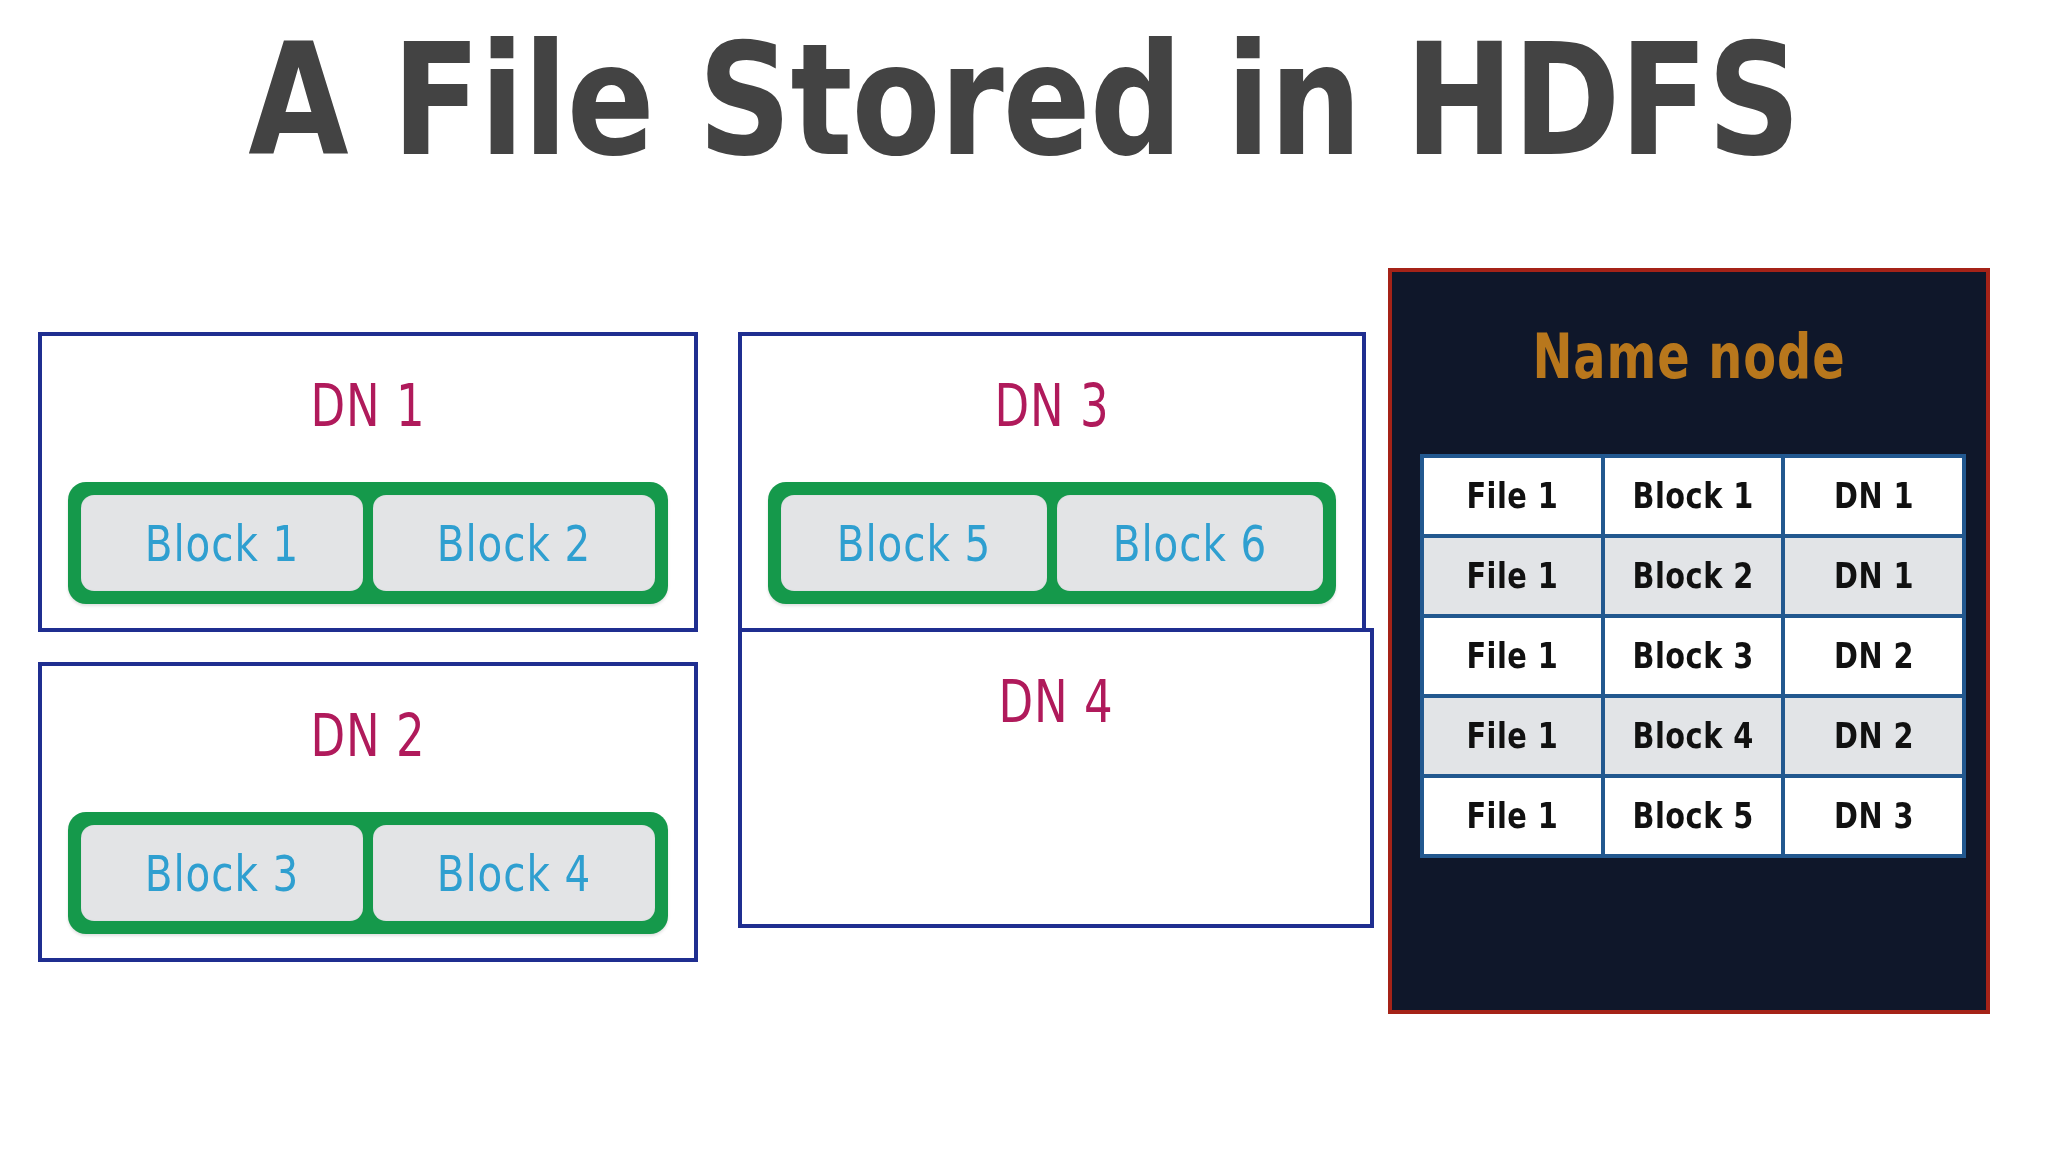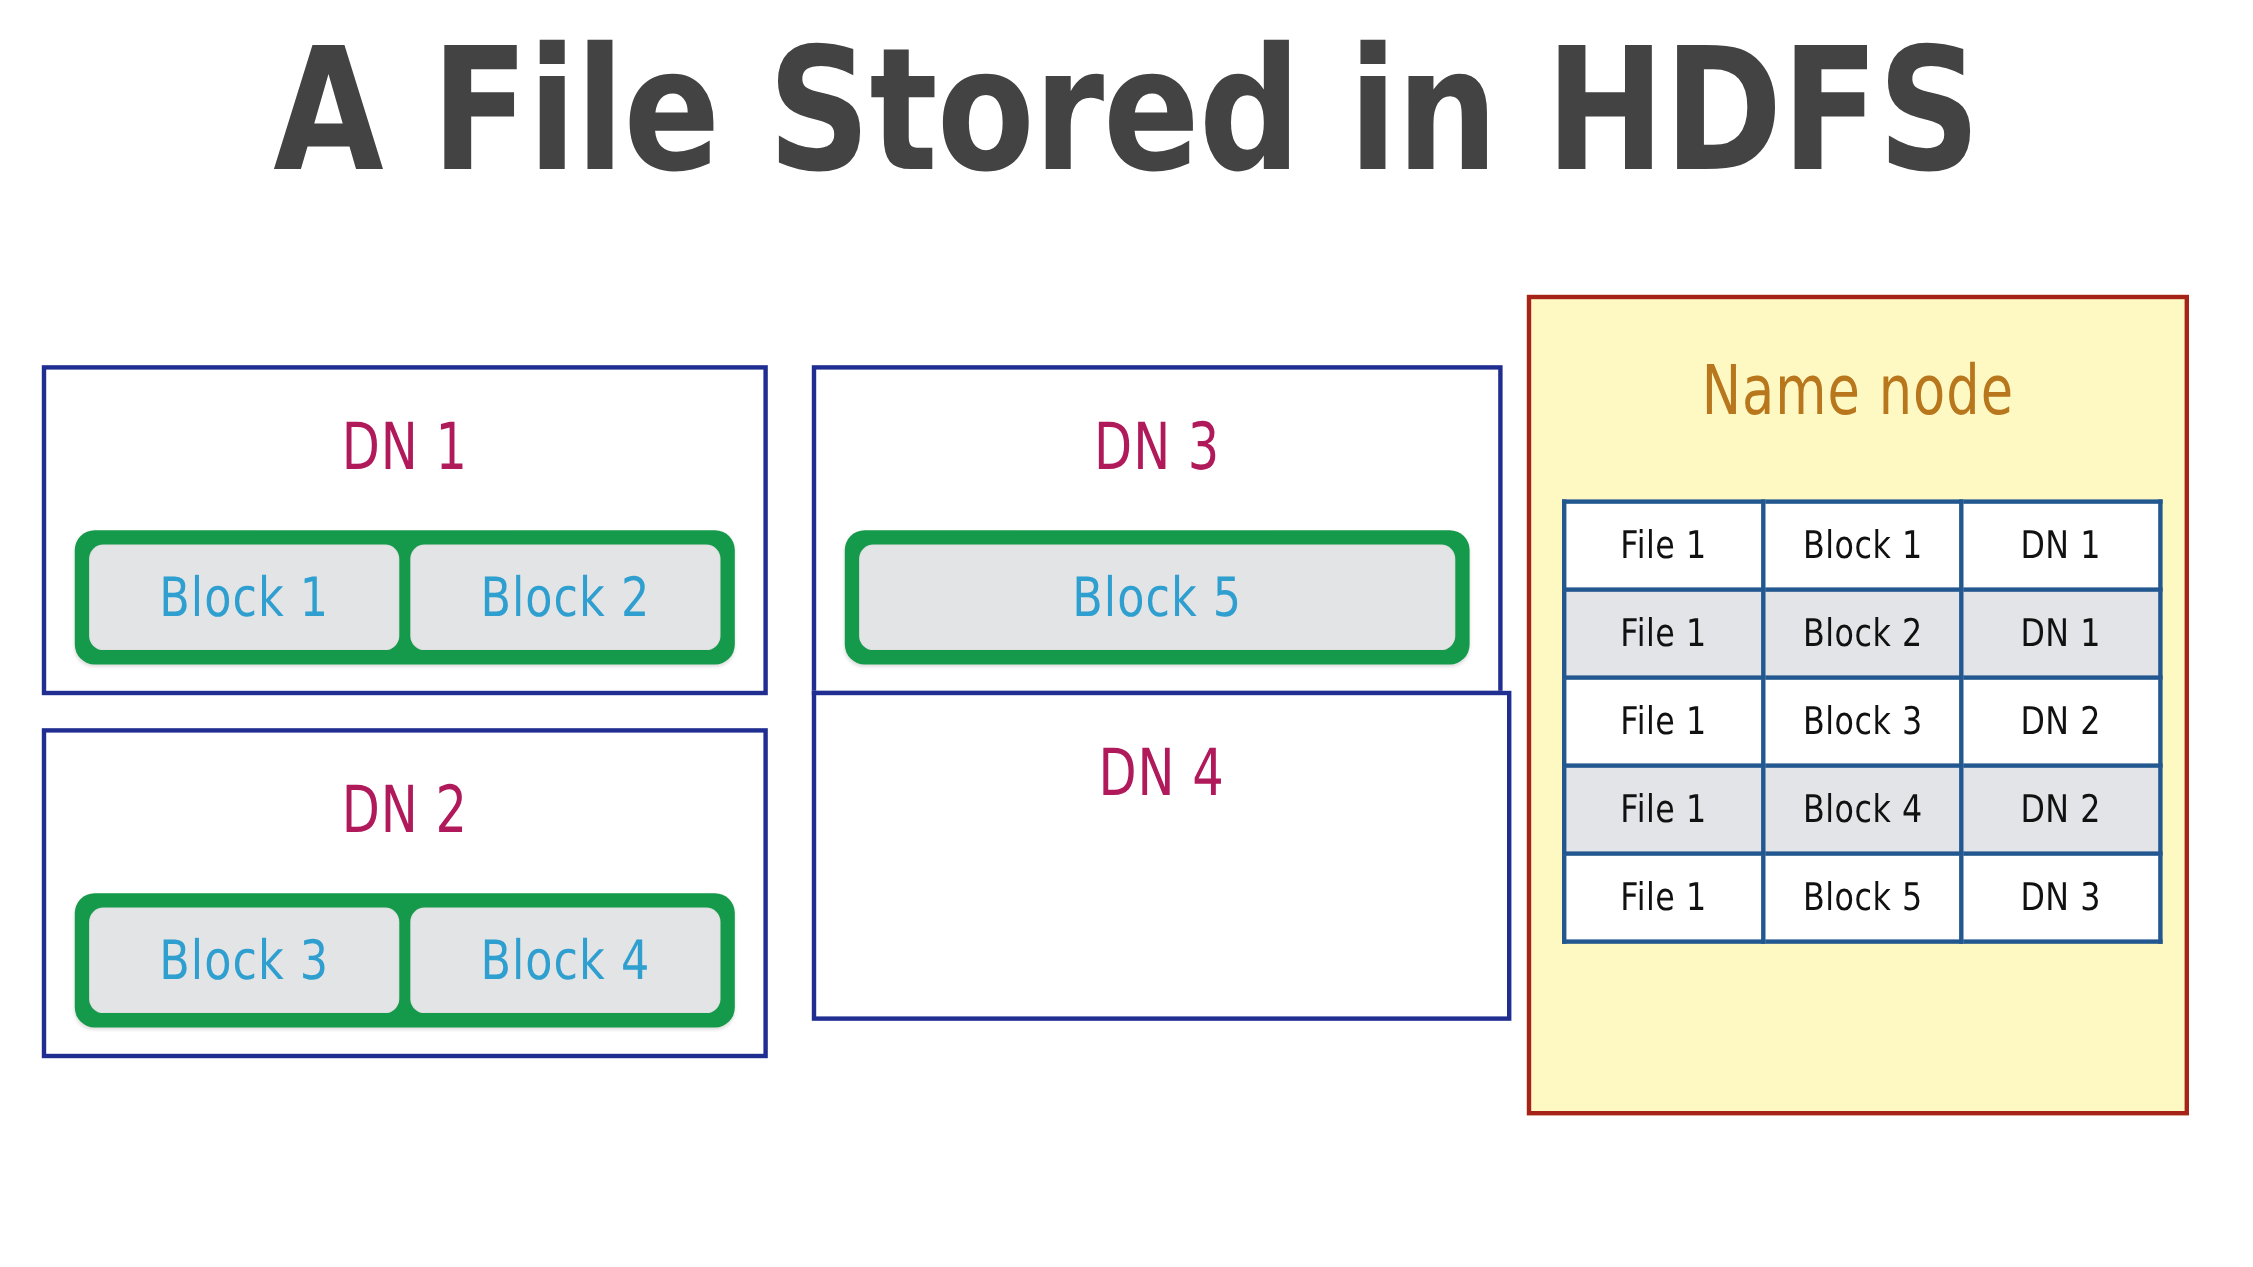--- a/index.html
+++ b/index.html
@@ -94,23 +94,24 @@
     white-space: nowrap;
   }
 
   
   #namenode-panel {
     position: absolute;
     left: 1388px;
     top: 268px;
     width: 602px;
     height: 746px;
-    background: #fef9c3;
+    background: #0f172a;
     border: 4px solid #a52318;
     box-sizing: border-box;
+    font-weight: bold;
   }
   #namenode-title {
     position: absolute;
     left: 0;
     top: 48px;
     width: 100%;
     text-align: center;
     font-family: "DejaVu Sans", sans-serif;
     font-size: 52px;
     color: #b8771c;
@@ -174,20 +175,23 @@
     </div>
   </div>
 </div>
 
 <div class="dn-box" id="dn-box-3">
   <div class="dn-title">DN 3</div>
   <div class="block-band">
     <div class="block-cell">
       <span class="block-label">Block 5</span>
     </div>
+    <div class="block-cell">
+      <span class="block-label">Block 6</span>
+    </div>
   </div>
 </div>
 
 <div class="dn-box" id="dn-box-4">
   <div class="dn-title">DN 4</div>
 </div>
 
 <div id="namenode-panel">
   <div id="namenode-title">Name node</div>
   <table id="namenode-table">

